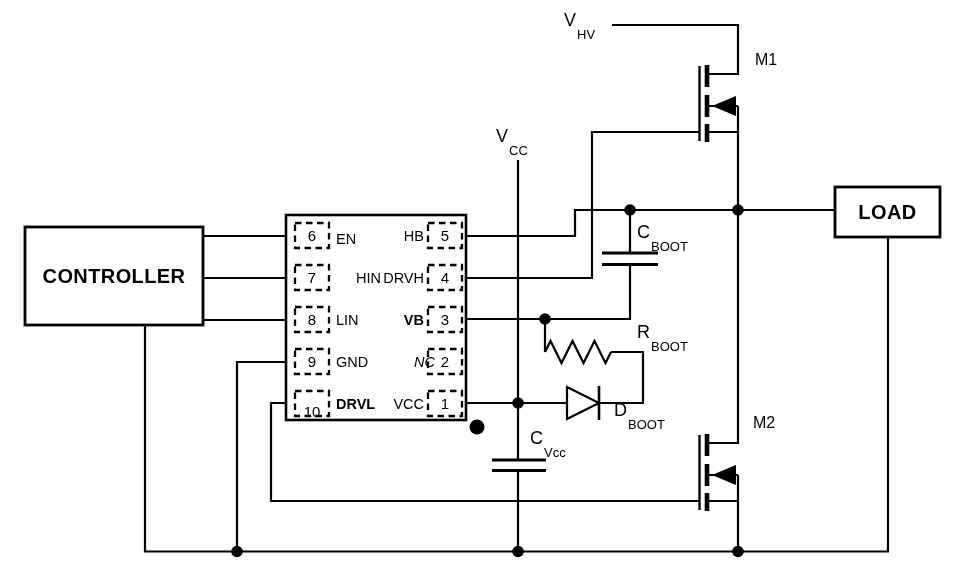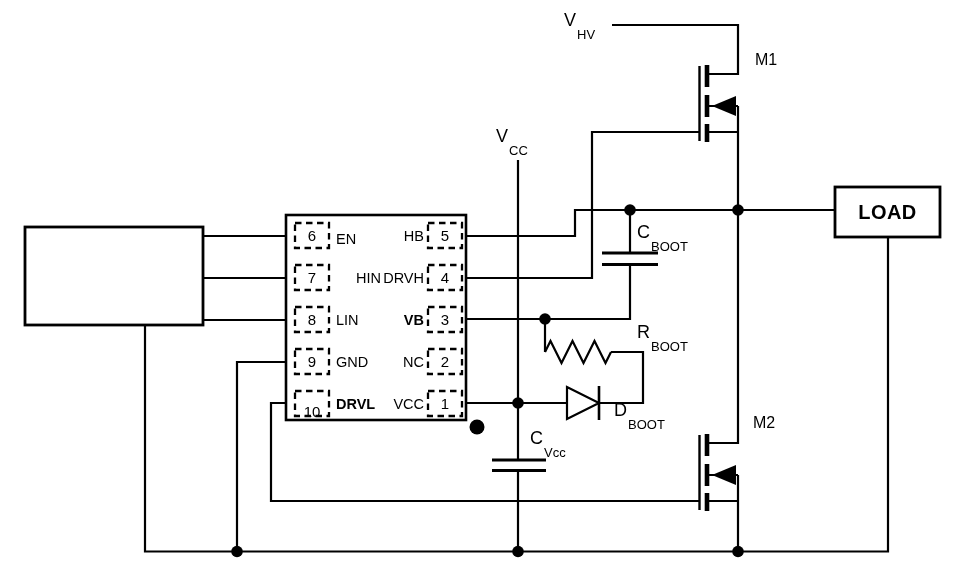--- a/index.html
+++ b/index.html
@@ -118,20 +118,21 @@
       <circle cx="738" cy="210" r="5.8"></circle>
       <circle cx="545" cy="319" r="5.8"></circle>
       <circle cx="518" cy="403" r="5.8"></circle>
       <circle cx="237" cy="551.5" r="5.8"></circle>
       <circle cx="518" cy="551.5" r="5.8"></circle>
       <circle cx="738" cy="551.5" r="5.8"></circle>
       <circle cx="477" cy="427" r="7.5"></circle>
     </g>
   </svg>
 
+  <div class="boxlbl" style="left:25px; top:227px; width:178px; height:98px;">CONTROLLER</div>
   <div class="boxlbl" style="left:835px; top:187px; width:105px; height:50px;">LOAD</div>
 
   <div class="lbl sublbl" style="left:564px; top:11px;">
     <span class="b">V</span>
       <span class="s">HV</span>
   </div>
   <div class="lbl sublbl" style="left:496px; top:127px;">
     <span class="b">V</span>
       <span class="s">CC</span>
   </div>
@@ -168,16 +169,16 @@
 
   <div class="pinname" style="left:336px; top:214px;margin-top:12px;">EN</div>
   <div class="pinname" style="left:356px; top:265px;">HIN</div>
   <div class="pinname" style="left:336px; top:307px;">LIN</div>
   <div class="pinname" style="left:336px; top:349px;">GND</div>
   <div class="pinname" style="left:336px; top:391px;font-weight:bold;">DRVL</div>
 
   <div class="pinname right" style="left:348px; top:223px;">HB</div>
   <div class="pinname right" style="left:348px; top:265px;">DRVH</div>
   <div class="pinname right" style="left:348px; top:307px;font-weight:bold;">VB</div>
-  <div class="pinname right" style="left:348px; top:349px;">NC</div>
+  <div class="pinname right" style="left:359px; top:349px;font-style:italic;">NC</div>
   <div class="pinname right" style="left:348px; top:391px;">VCC</div>
 
 </div>
 
 </body></html>

